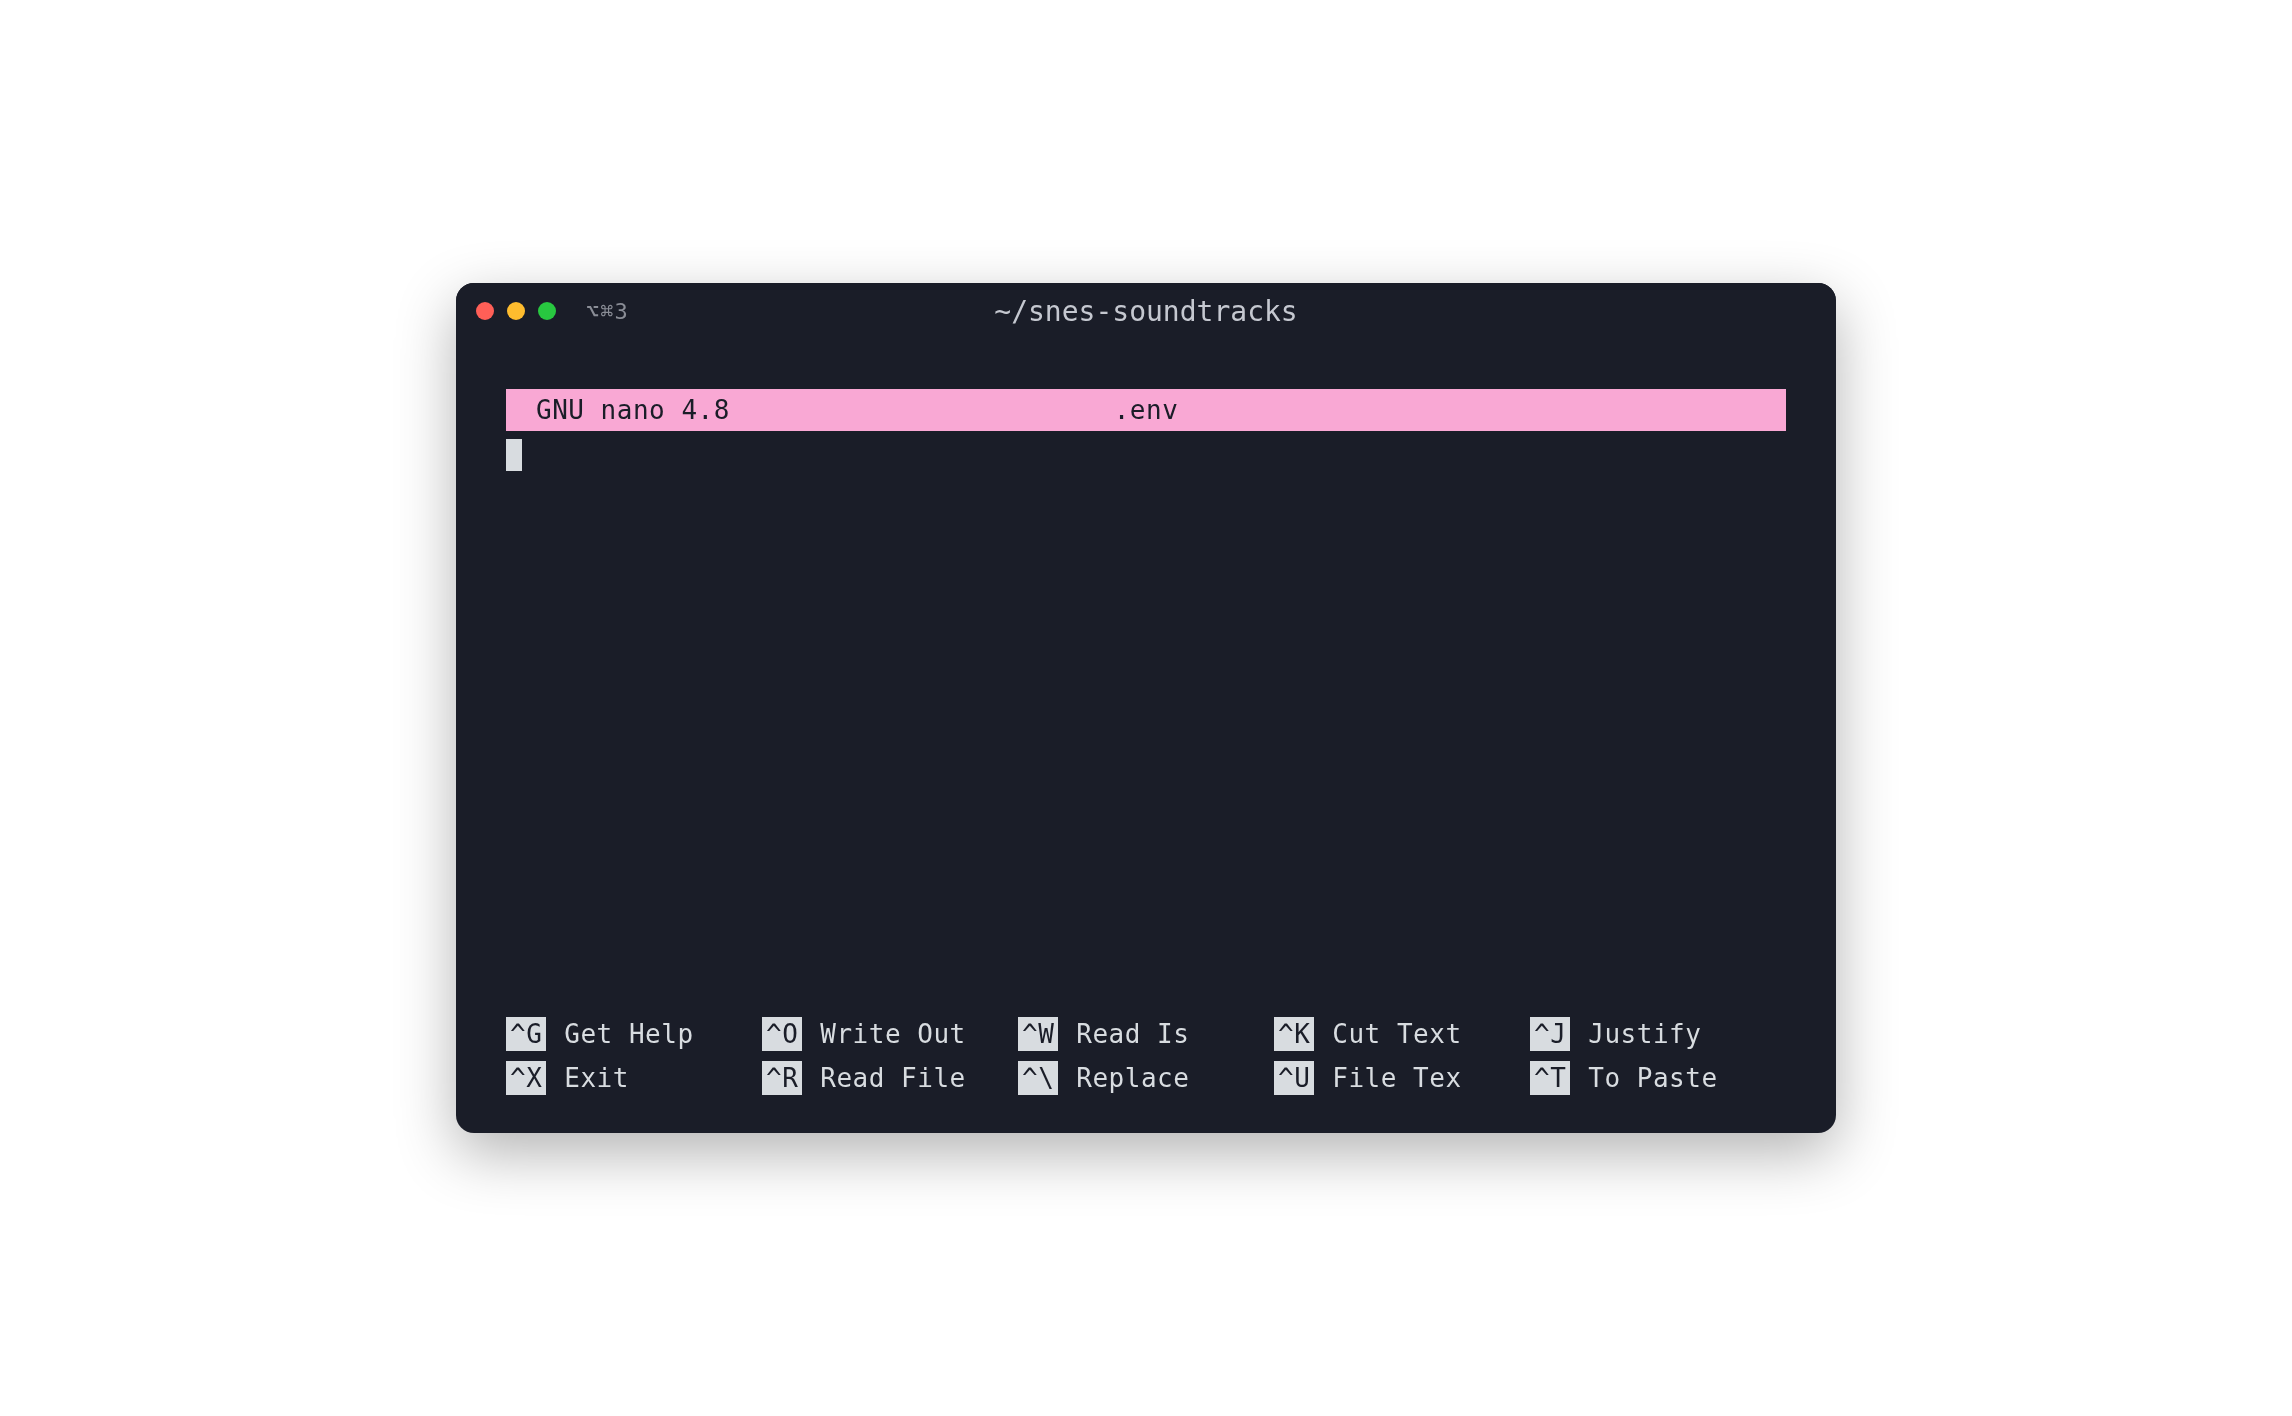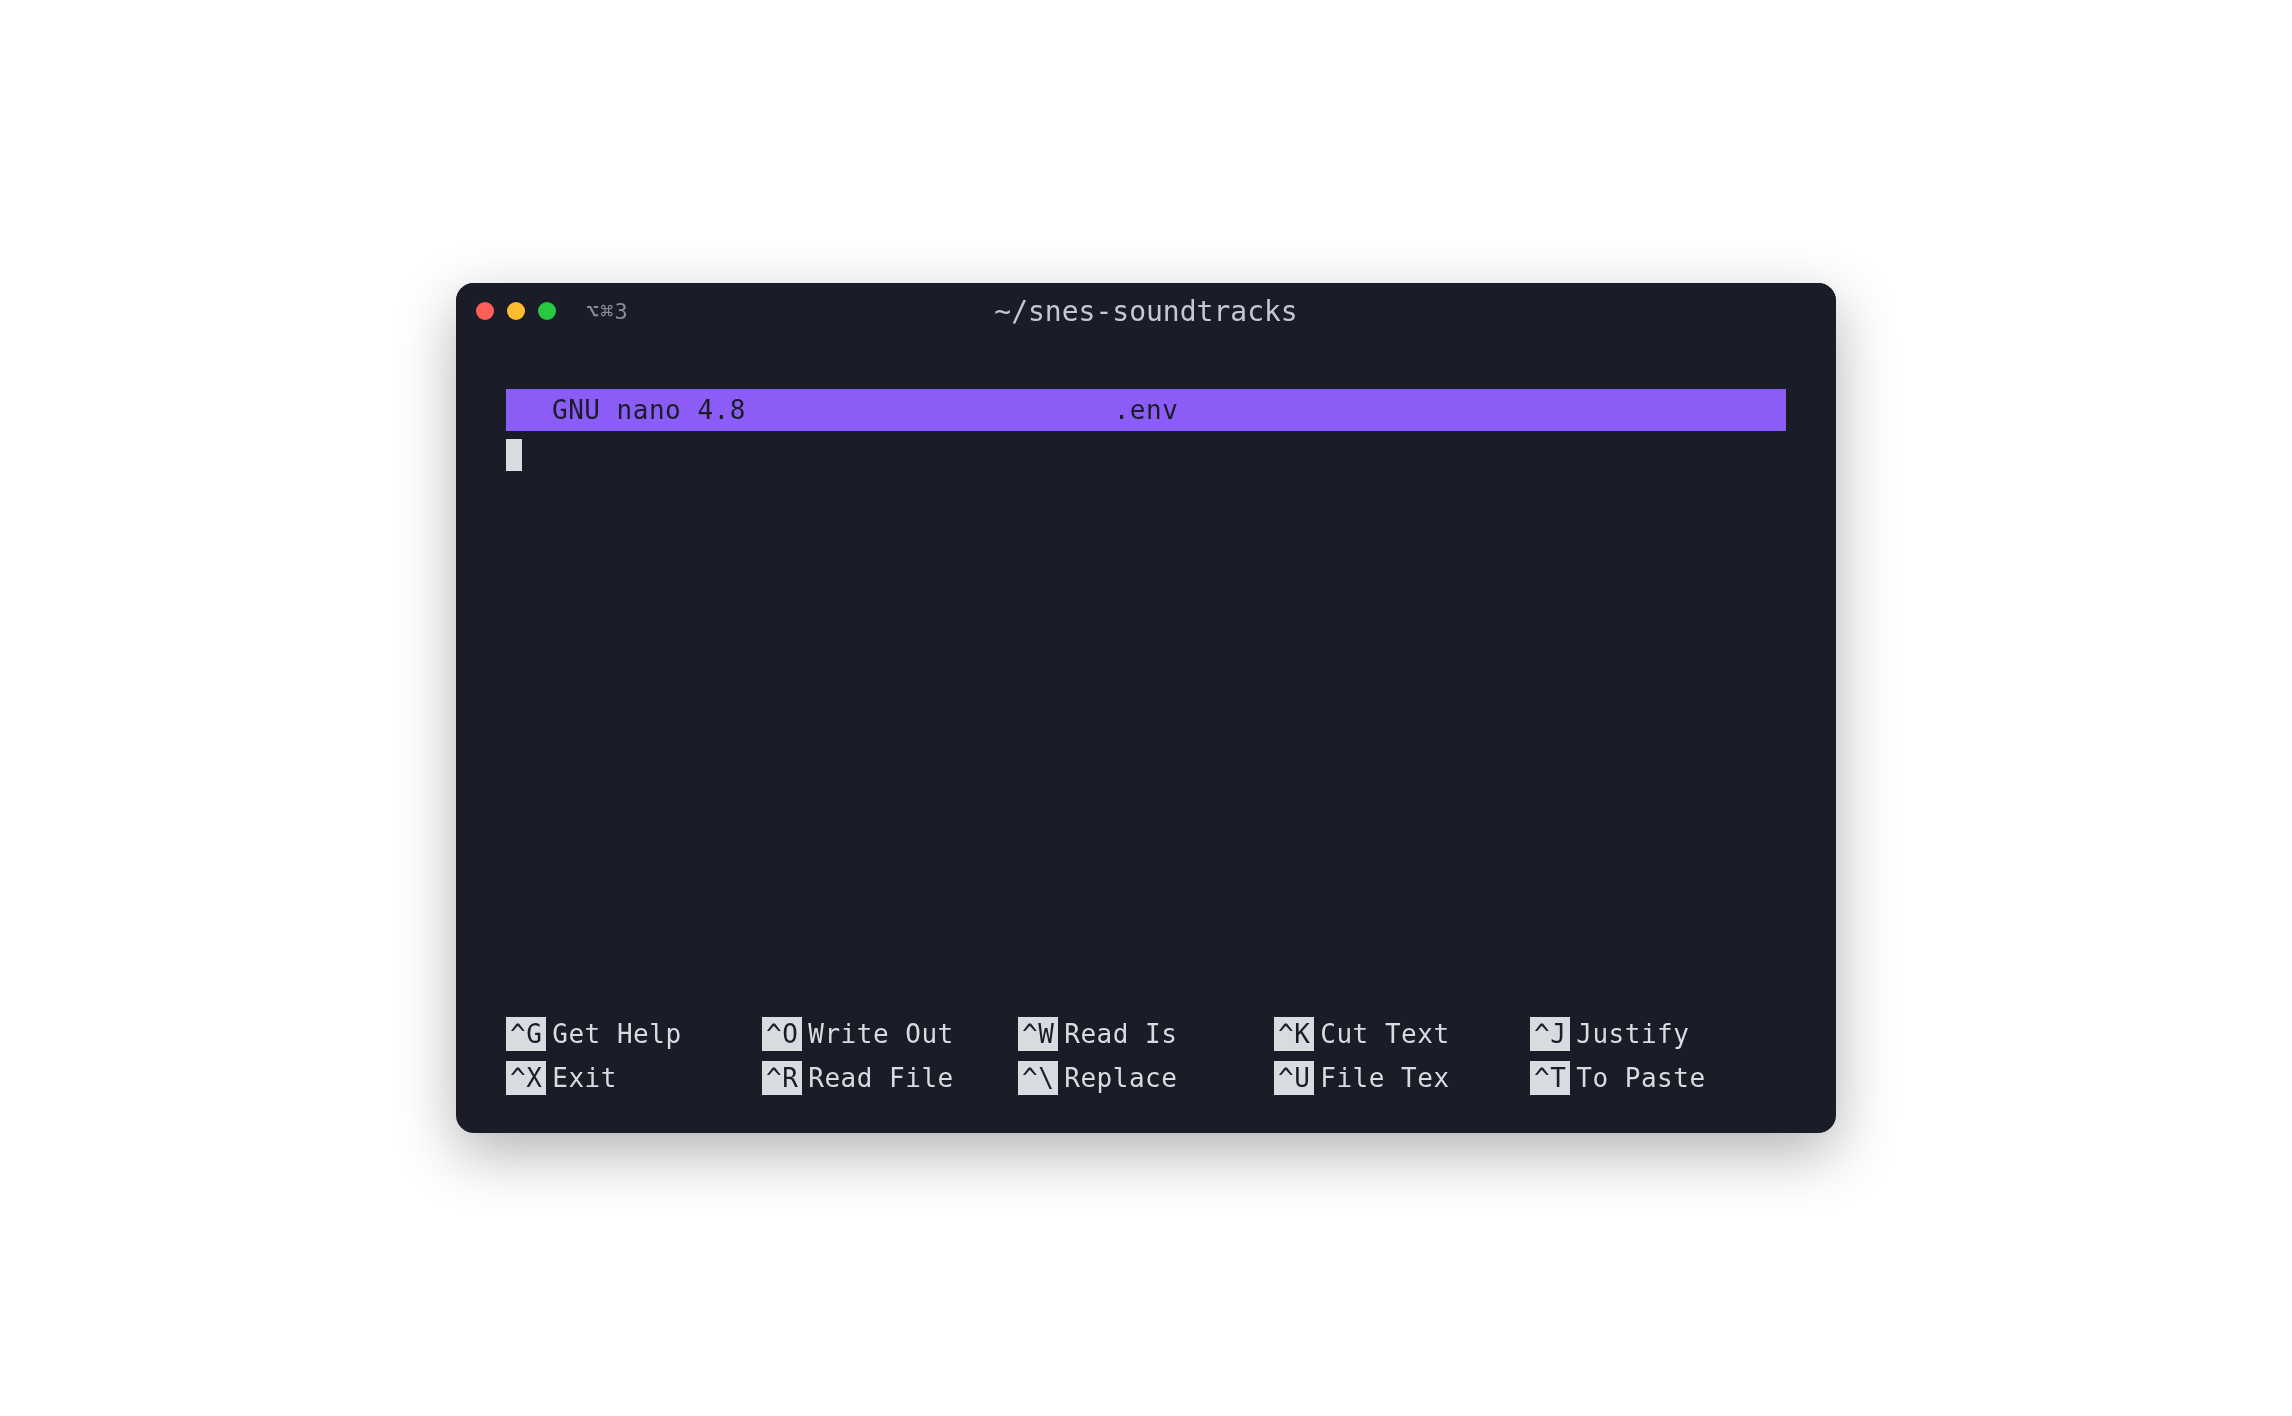--- a/index.html
+++ b/index.html
@@ -64,23 +64,23 @@
     .terminal-body {
       flex: 1;
       padding: 50px 50px 20px 50px;
       display: flex;
       flex-direction: column;
       font-size: 26px;
       color: #d8dce0;
       letter-spacing: 0.5px;
     }
     .nano-header {
-      background: #8b5cf6;
+      background: #f9a8d4;
       color: #1a1d28;
-      padding: 6px 16px;
+      padding: 6px 0;
       display: flex;
       font-family: 'SF Mono', 'Menlo', 'Monaco', 'Consolas', monospace;
     }
     .nano-header .app-name {
       padding-left: 30px;
       white-space: pre;
     }
     .nano-header .file-name {
       position: absolute;
       left: 50%;
@@ -115,21 +115,21 @@
       white-space: pre;
       width: 20%;
     }
     .shortcut-key {
       background: #d8dce0;
       color: #1a1d28;
       padding: 2px 4px;
     }
     .shortcut-label {
       color: #d8dce0;
-      padding-left: 6px;
+      padding-left: 18px;
     }
   </style>
 </head>
 <body>
 
 <div class="terminal-window">
   <div class="titlebar">
     <div class="traffic-lights">
       <div class="traffic-light tl-close"></div>
       <div class="traffic-light tl-min"></div>

